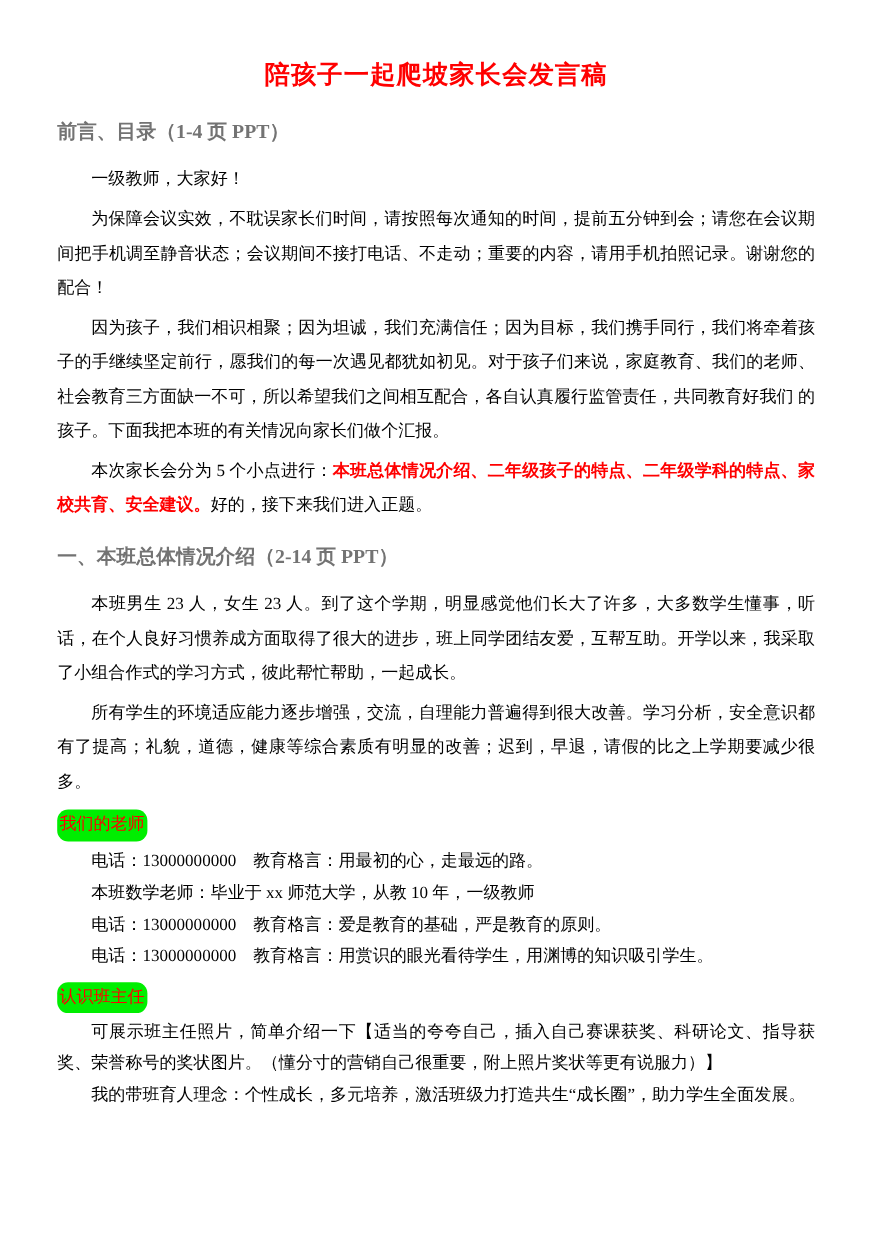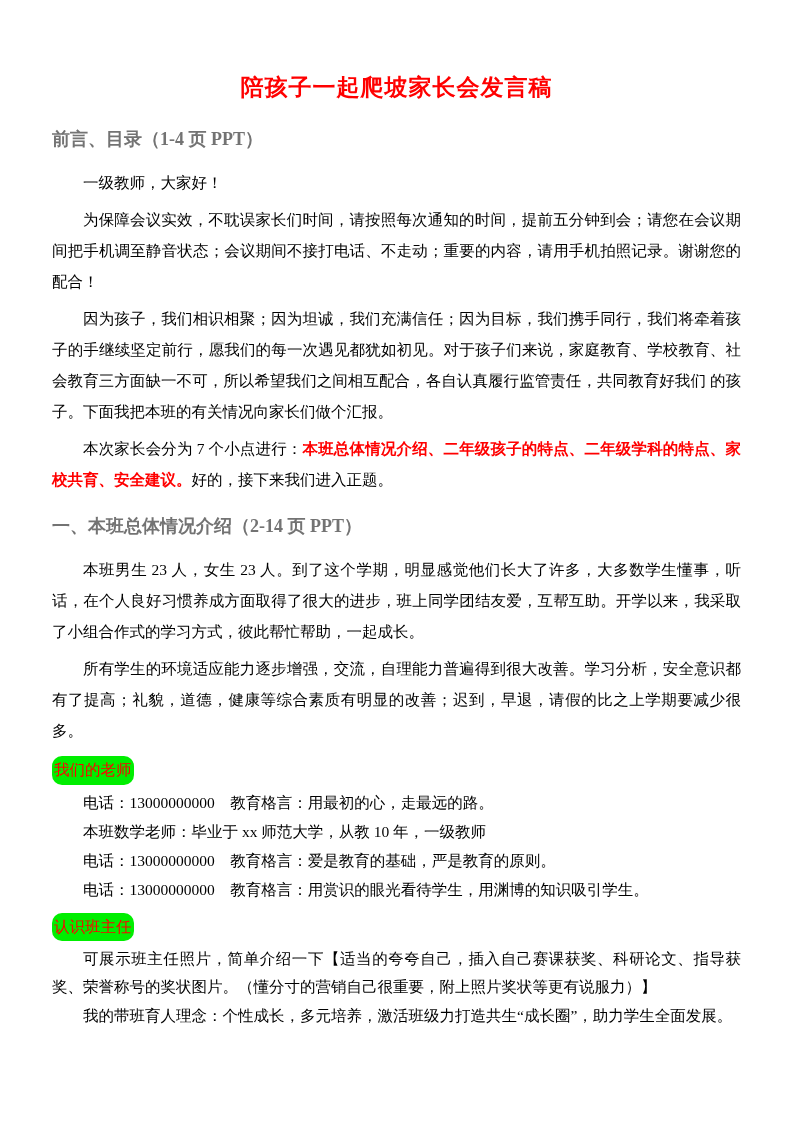--- a/index.html
+++ b/index.html
@@ -10,21 +10,21 @@
   body {
     font-family: "Liberation Serif", "DejaVu Serif", serif;
     color: #000000;
   }
   .page {
     width: 793px;
     height: 1122px;
     position: relative;
     background: #ffffff;
     box-sizing: border-box;
-    padding: 60px 52px 0 52px;
+    padding: 40px 52px 0 52px;
     overflow: hidden;
   }
   .doc-title {
     text-align: center;
     font-size: 23px;
     font-weight: bold;
     color: #ff0000;
     letter-spacing: 1px;
     margin: 12px 0 22px 0;
     line-height: 1.4;
@@ -74,23 +74,23 @@
 <body>
 
 <div class="page">
 
   <div class="doc-title">陪孩子一起爬坡家长会发言稿</div>
 
   <h2 class="section">前言、目录（1-4 页 PPT）</h2>
 
   <p class="para">一级教师，大家好！</p>
   <p class="para">为保障会议实效，不耽误家长们时间，请按照每次通知的时间，提前五分钟到会；请您在会议期间把手机调至静音状态；会议期间不接打电话、不走动；重要的内容，请用手机拍照记录。谢谢您的配合！</p>
-  <p class="para">因为孩子，我们相识相聚；因为坦诚，我们充满信任；因为目标，我们携手同行，我们将牵着孩子的手继续坚定前行，愿我们的每一次遇见都犹如初见。对于孩子们来说，家庭教育、学校教育、社会教育三方面缺一不可，所以希望我们之间相互配合，各自认真履行监管责任，共同教育好我们 的孩子。下面我把本班的有关情况向家长们做个汇报。</p>
+  <p class="para">因为孩子，我们相识相聚；因为坦诚，我们充满信任；因为目标，我们携手同行，我们将牵着孩子的手继续坚定前行，愿我们的每一次遇见都犹如初见。对于孩子们来说，家庭教育、我们的老师、社会教育三方面缺一不可，所以希望我们之间相互配合，各自认真履行监管责任，共同教育好我们 的孩子。下面我把本班的有关情况向家长们做个汇报。</p>
 
-  <p class="para"><span>本次家长会分为 7 个小点进行：</span><span class="red-bold">本班总体情况介绍、二年级孩子的特点、二年级学科的特点、家校共育、安全建议。</span><span>好的，接下来我们进入正题。</span></p>
+  <p class="para"><span>本次家长会分为 5 个小点进行：</span><span class="red-bold">本班总体情况介绍、二年级孩子的特点、二年级学科的特点、家校共育、安全建议。</span><span>好的，接下来我们进入正题。</span></p>
 
   <h2 class="section">一、本班总体情况介绍（2-14 页 PPT）</h2>
 
   <p class="para">本班男生 23 人，女生 23 人。到了这个学期，明显感觉他们长大了许多，大多数学生懂事，听话，在个人良好习惯养成方面取得了很大的进步，班上同学团结友爱，互帮互助。开学以来，我采取了小组合作式的学习方式，彼此帮忙帮助，一起成长。</p>
   <p class="para">所有学生的环境适应能力逐步增强，交流，自理能力普遍得到很大改善。学习分析，安全意识都有了提高；礼貌，道德，健康等综合素质有明显的改善；迟到，早退，请假的比之上学期要减少很多。</p>
 
   <div class="hl-line"><span class="highlight">我们的老师</span></div>
 
   <p class="tight">电话：13000000000　教育格言：用最初的心，走最远的路。</p>
   <p class="tight">本班数学老师：毕业于 xx 师范大学，从教 10 年，一级教师</p>

